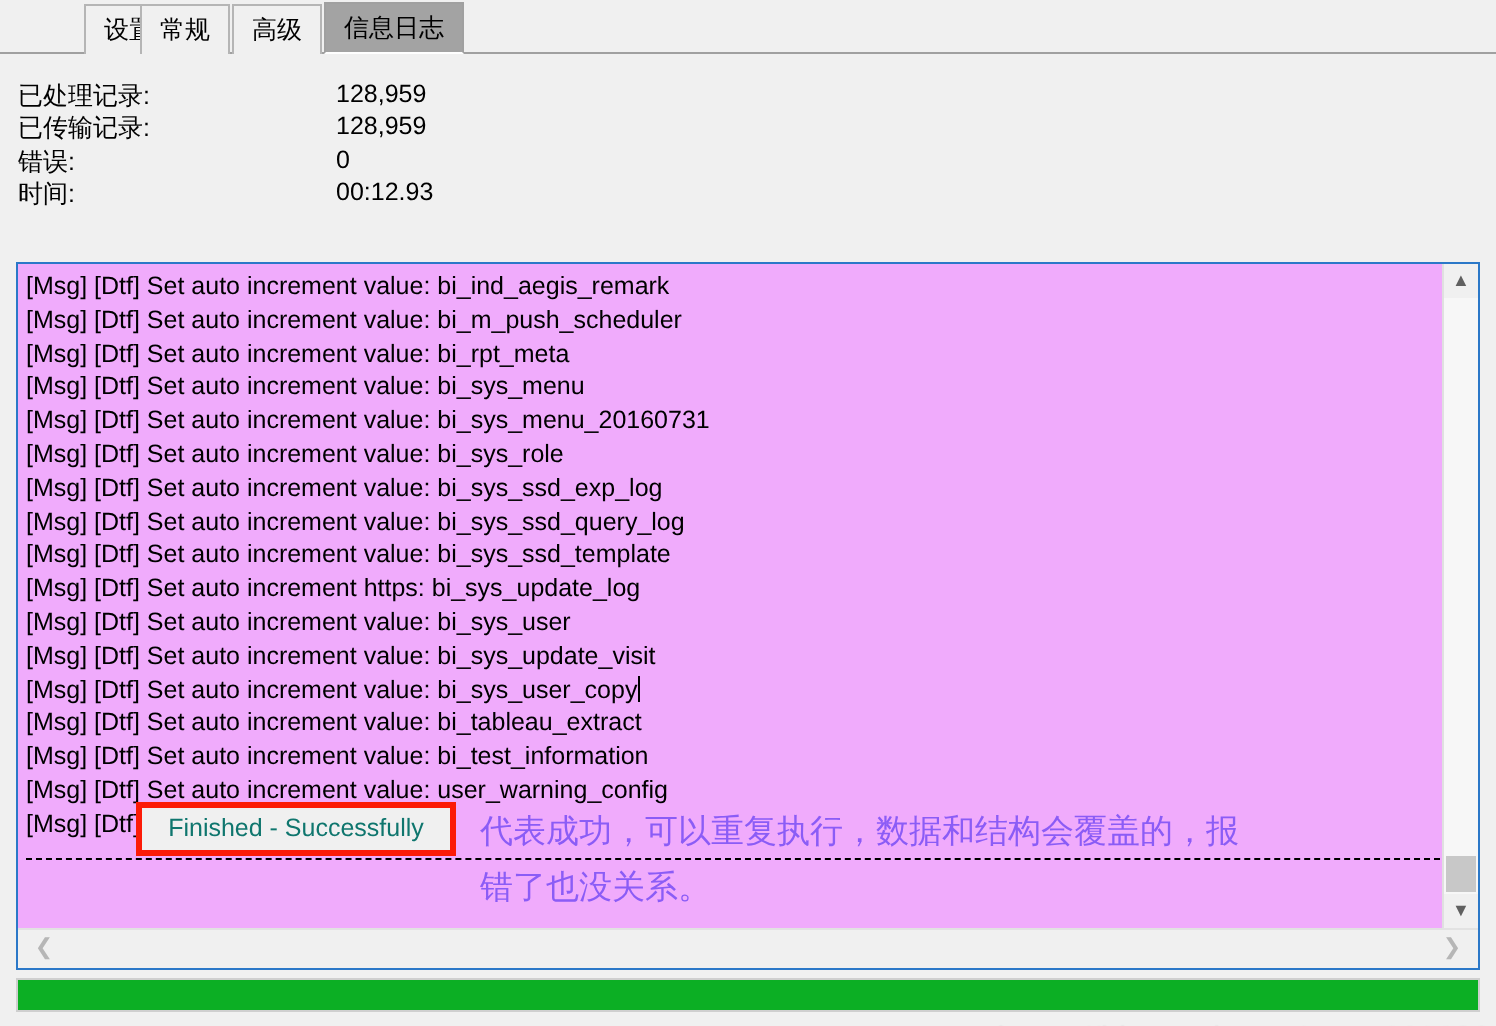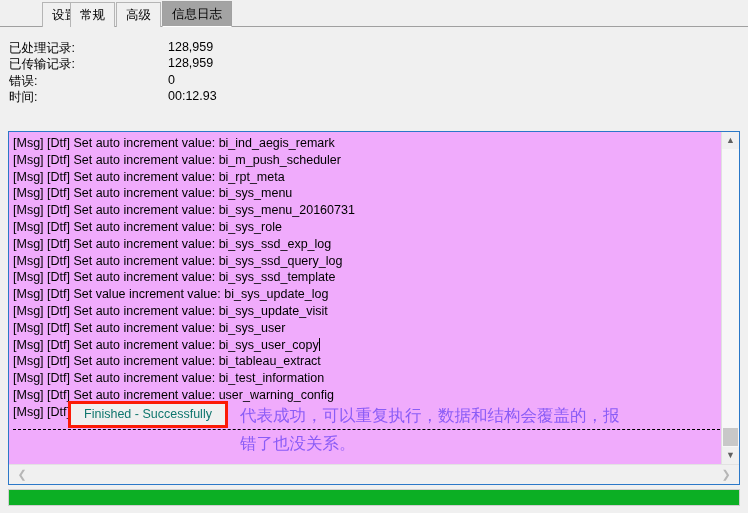--- a/index.html
+++ b/index.html
@@ -289,23 +289,23 @@
     <div class="log-lines" id="log-lines">
         <div class="logline">[Msg] [Dtf] Set auto increment value: bi_ind_aegis_remark</div>
         <div class="logline">[Msg] [Dtf] Set auto increment value: bi_m_push_scheduler</div>
         <div class="logline">[Msg] [Dtf] Set auto increment value: bi_rpt_meta</div>
         <div class="logline">[Msg] [Dtf] Set auto increment value: bi_sys_menu</div>
         <div class="logline">[Msg] [Dtf] Set auto increment value: bi_sys_menu_20160731</div>
         <div class="logline">[Msg] [Dtf] Set auto increment value: bi_sys_role</div>
         <div class="logline">[Msg] [Dtf] Set auto increment value: bi_sys_ssd_exp_log</div>
         <div class="logline">[Msg] [Dtf] Set auto increment value: bi_sys_ssd_query_log</div>
         <div class="logline">[Msg] [Dtf] Set auto increment value: bi_sys_ssd_template</div>
-        <div class="logline">[Msg] [Dtf] Set value increment value: bi_sys_update_log</div>
+        <div class="logline">[Msg] [Dtf] Set auto increment https: bi_sys_update_log</div>
+        <div class="logline">[Msg] [Dtf] Set auto increment value: bi_sys_user</div>
         <div class="logline">[Msg] [Dtf] Set auto increment value: bi_sys_update_visit</div>
-        <div class="logline">[Msg] [Dtf] Set auto increment value: bi_sys_user</div>
         <div class="logline">[Msg] [Dtf] Set auto increment value: bi_sys_user_copy<span class="caret"></span></div>
         <div class="logline">[Msg] [Dtf] Set auto increment value: bi_tableau_extract</div>
         <div class="logline">[Msg] [Dtf] Set auto increment value: bi_test_information</div>
         <div class="logline">[Msg] [Dtf] Set auto increment value: user_warning_config</div>
         <div class="logline">[Msg] [Dtf] Finished - Successfully</div>
         <div class="logline">
           <span class="sep-dash"></span>
         </div>
       </div>
   </div>

